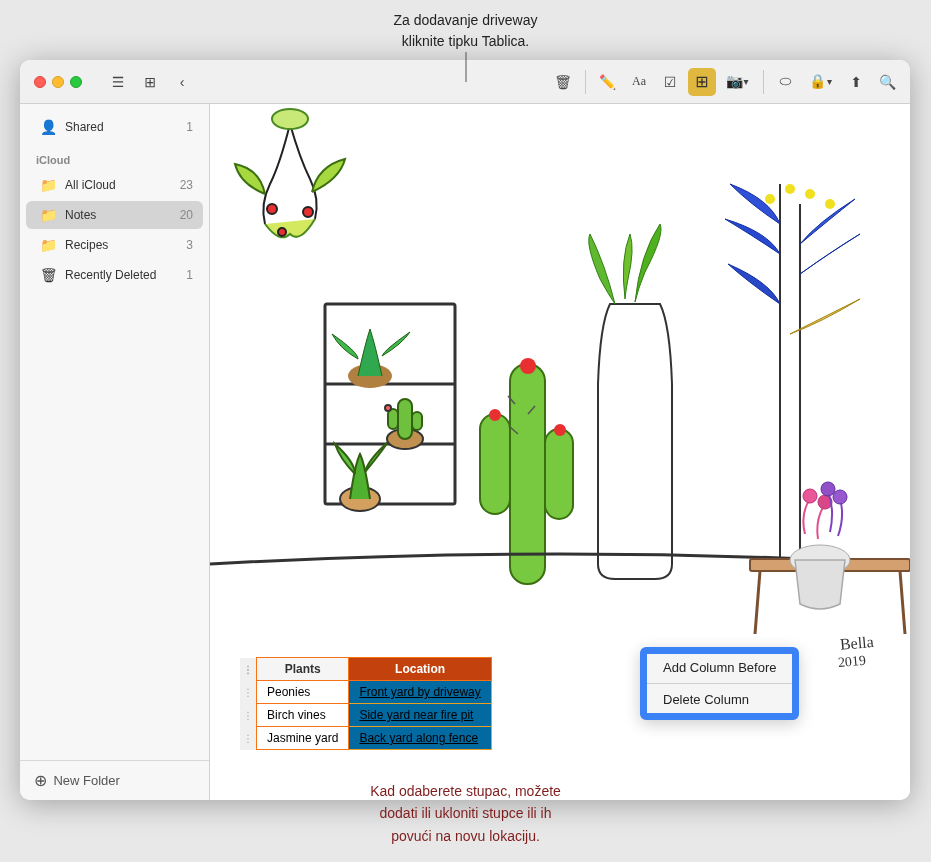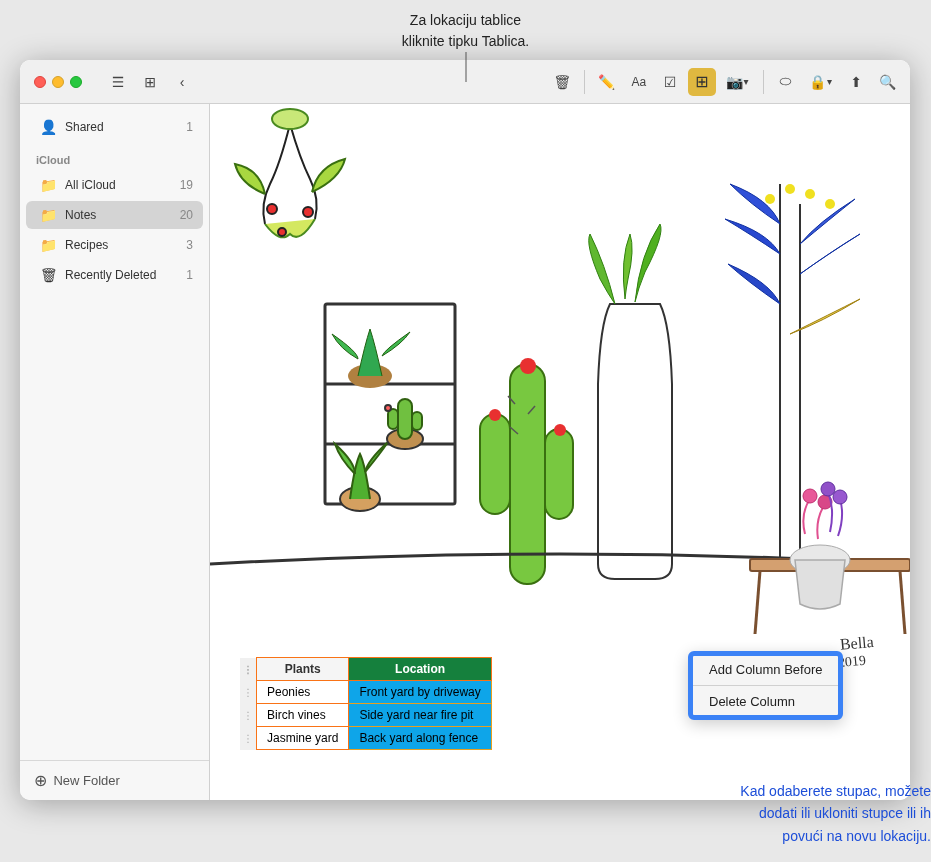--- a/index.html
+++ b/index.html
@@ -97,20 +97,21 @@
       cursor: pointer;
       font-size: 14px;
       color: #444;
       background: transparent;
       border: none;
     }
     .toolbar-btn.active { background: #e0b840; }
     .toolbar-btn-wide {
       width: auto;
       padding: 0 6px;
+      font-family: Liberation Serif, serif;
     }
     .spacer { flex: 1; }
 
     
     .content {
       display: flex;
       flex: 1;
       overflow: hidden;
     }
 
@@ -193,71 +194,71 @@
       border: 1px solid #f97316;
       padding: 4px 10px;
       white-space: nowrap;
     }
     .note-table th {
       background: #f5f5f5;
       font-weight: 600;
       color: #333;
     }
     .note-table th.selected-col {
-      background: #15803d;
+      background: #c2410c;
       color: #fff;
       margin-left: 13px;
     }
     .note-table td.selected-col {
-      background: #0ea5e9;
+      background: #0369a1;
       border-color: #e8a020;
+      text-decoration: underline;
     }
     .note-table .handle-col {
       width: 14px;
       background: #f0f0f0;
       border: none;
       padding: 0 3px;
       color: #aaa;
       font-size: 10px;
     }
 
     
     .context-menu {
       position: absolute;
       background: #f5f5f5;
-      border: 5px solid #3b82f6;
+      border: 7px solid #3b82f6;
       border-radius: 6px;
       box-shadow: 0 4px 16px rgba(0,0,0,0.2);
       min-width: 150px;
       z-index: 20;
       overflow: hidden;
       bottom: 80px;
       left: 430px;
-      margin-left: 48px;
     }
     .context-menu-item {
       padding: 6px 16px;
       font-size: 13px;
       color: #222;
       cursor: pointer;
     }
     .context-menu-separator {
       height: 1px;
       background: #d0d0d0;
       margin: 2px 0;
     }
 
     
     .annotation-bottom {
       position: absolute;
       bottom: 15px;
       left: 0; right: 0;
-      text-align: right;
+      text-align: center;
       font-size: 14px;
-      color: #1d4ed8;
+      color: #7f1d1d;
       line-height: 1.6;
     }
 
     
     .arrow-top {
       position: absolute;
       top: 88px;
       left: 50%;
       transform: translateX(200px);
       width: 1px;
@@ -279,21 +280,21 @@
     
     .plant-illustration {
       width: 100%;
       height: 570px;
     }
   </style>
 </head>
 <body>
 
 <div class="annotation-top">
-  <span>Za lokaciju tablice</span><br>
+  <span>Za dodavanje driveway</span><br>
   <span>kliknite tipku Tablica.</span>
 </div>
 
 <div class="arrow-top"></div>
 
 <div class="window">
 
   <div class="titlebar">
     <div class="traffic-lights">
       <div class="traffic-light tl-close"></div>
@@ -333,21 +334,21 @@
         <div class="sidebar-item-icon" style="color:#e09020;">👤</div>
         <span class="sidebar-item-label">Shared</span>
         <span class="sidebar-item-count">1</span>
       </div>
 
       <div class="sidebar-section-header">iCloud</div>
 
       <div class="sidebar-item">
         <div class="sidebar-item-icon">📁</div>
         <span class="sidebar-item-label">All iCloud</span>
-        <span class="sidebar-item-count">19</span>
+        <span class="sidebar-item-count">23</span>
       </div>
 
       <div class="sidebar-item active">
         <div class="sidebar-item-icon">📁</div>
         <span class="sidebar-item-label">Notes</span>
         <span class="sidebar-item-count">20</span>
       </div>
 
       <div class="sidebar-item">
         <div class="sidebar-item-icon">📁</div>

